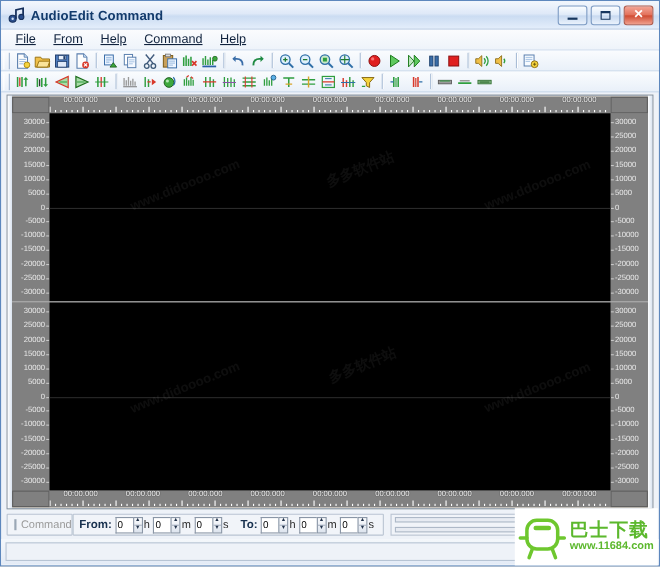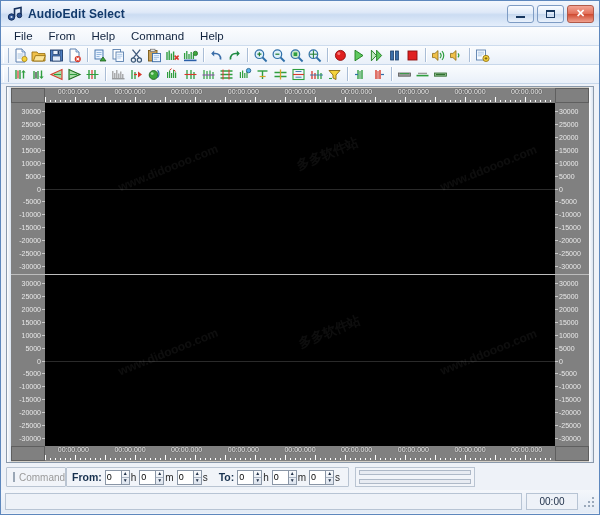--- a/index.html
+++ b/index.html
@@ -60,21 +60,21 @@
   
   .menubar{
     position:absolute;left:1px;top:27px;width:598px;height:19px;
     background:linear-gradient(to bottom,#fbfcfe 0%,#eef3fa 100%);
     display:flex;align-items:center;
     border-bottom:1px solid #cddcee;
     box-sizing:border-box;
   }
   .menu-item{
     font-size:11.5px;color:#10223d;padding:2px 7px;margin-left:2px;
-    cursor:default;white-space:nowrap;
+    cursor:default;white-space:nowrap;text-decoration:underline;
   }
   .menu-item:first-child{margin-left:6px;}
 
   
   .toolbar{
     position:absolute;left:1px;width:598px;height:19px;
     background:linear-gradient(to bottom,#fafcfe 0%,#e9f0f9 100%);
     display:flex;align-items:center;
     border-bottom:1px solid #c7d7ea;
     box-sizing:border-box;
@@ -244,21 +244,21 @@
 
   <div class="titlebar">
     <div class="title-icon">
       <svg width="18" height="18" viewBox="0 0 18 18">
         <circle cx="5.5" cy="12" r="3.2" fill="#2b4f8e" stroke="#16305c" stroke-width="1"></circle>
         <circle cx="5.5" cy="12" r="1.1" fill="#cfe0f5"></circle>
         <path d="M8.5 12 L8.5 4 L15 2.5 L15 10" fill="none" stroke="#16305c" stroke-width="1.6"></path>
         <circle cx="13.4" cy="10.4" r="2.3" fill="#2b4f8e" stroke="#16305c" stroke-width="1"></circle>
       </svg>
     </div>
-    <div class="title-text">AudioEdit Select</div>
+    <div class="title-text">AudioEdit Command</div>
     <div class="win-btns">
       <div class="wbtn">
         <div class="glyph">
             <div class="minbar"></div>
           </div>
       </div>
       <div class="wbtn">
         <div class="glyph">
             <div class="maxbox"></div>
           </div>
@@ -1070,14 +1070,28 @@
     <div class="sb-grip">
       <i style="left:10px;top:10px;"></i>
         <i style="left:6px;top:10px;"></i>
         <i style="left:10px;top:6px;"></i>
       <i style="left:2px;top:10px;"></i>
         <i style="left:6px;top:6px;"></i>
         <i style="left:10px;top:2px;"></i>
     </div>
   </div>
 
+  <div class="logo">
+    <div class="logo-mark">
+      <svg width="46" height="46" viewBox="0 0 46 46">
+        <rect x="9" y="8" width="28" height="26" rx="9" ry="9" fill="#ffffff" stroke="#6ec72e" stroke-width="3.2"></rect>
+        <rect x="15" y="13" width="16" height="4" rx="2" fill="#6ec72e"></rect>
+        <path d="M9 24 H3 M37 24 H43" stroke="#6ec72e" stroke-width="3.2" stroke-linecap="round"></path>
+        <path d="M14 34 L11 42 M32 34 L35 42" stroke="#6ec72e" stroke-width="3.2" stroke-linecap="round"></path>
+      </svg>
+    </div>
+    <div class="logo-txt">
+      <div class="logo-cn">巴士下载</div>
+      <div class="logo-url">www.11684.com</div>
+    </div>
+  </div>
 
 </div>
 
 </body></html>

